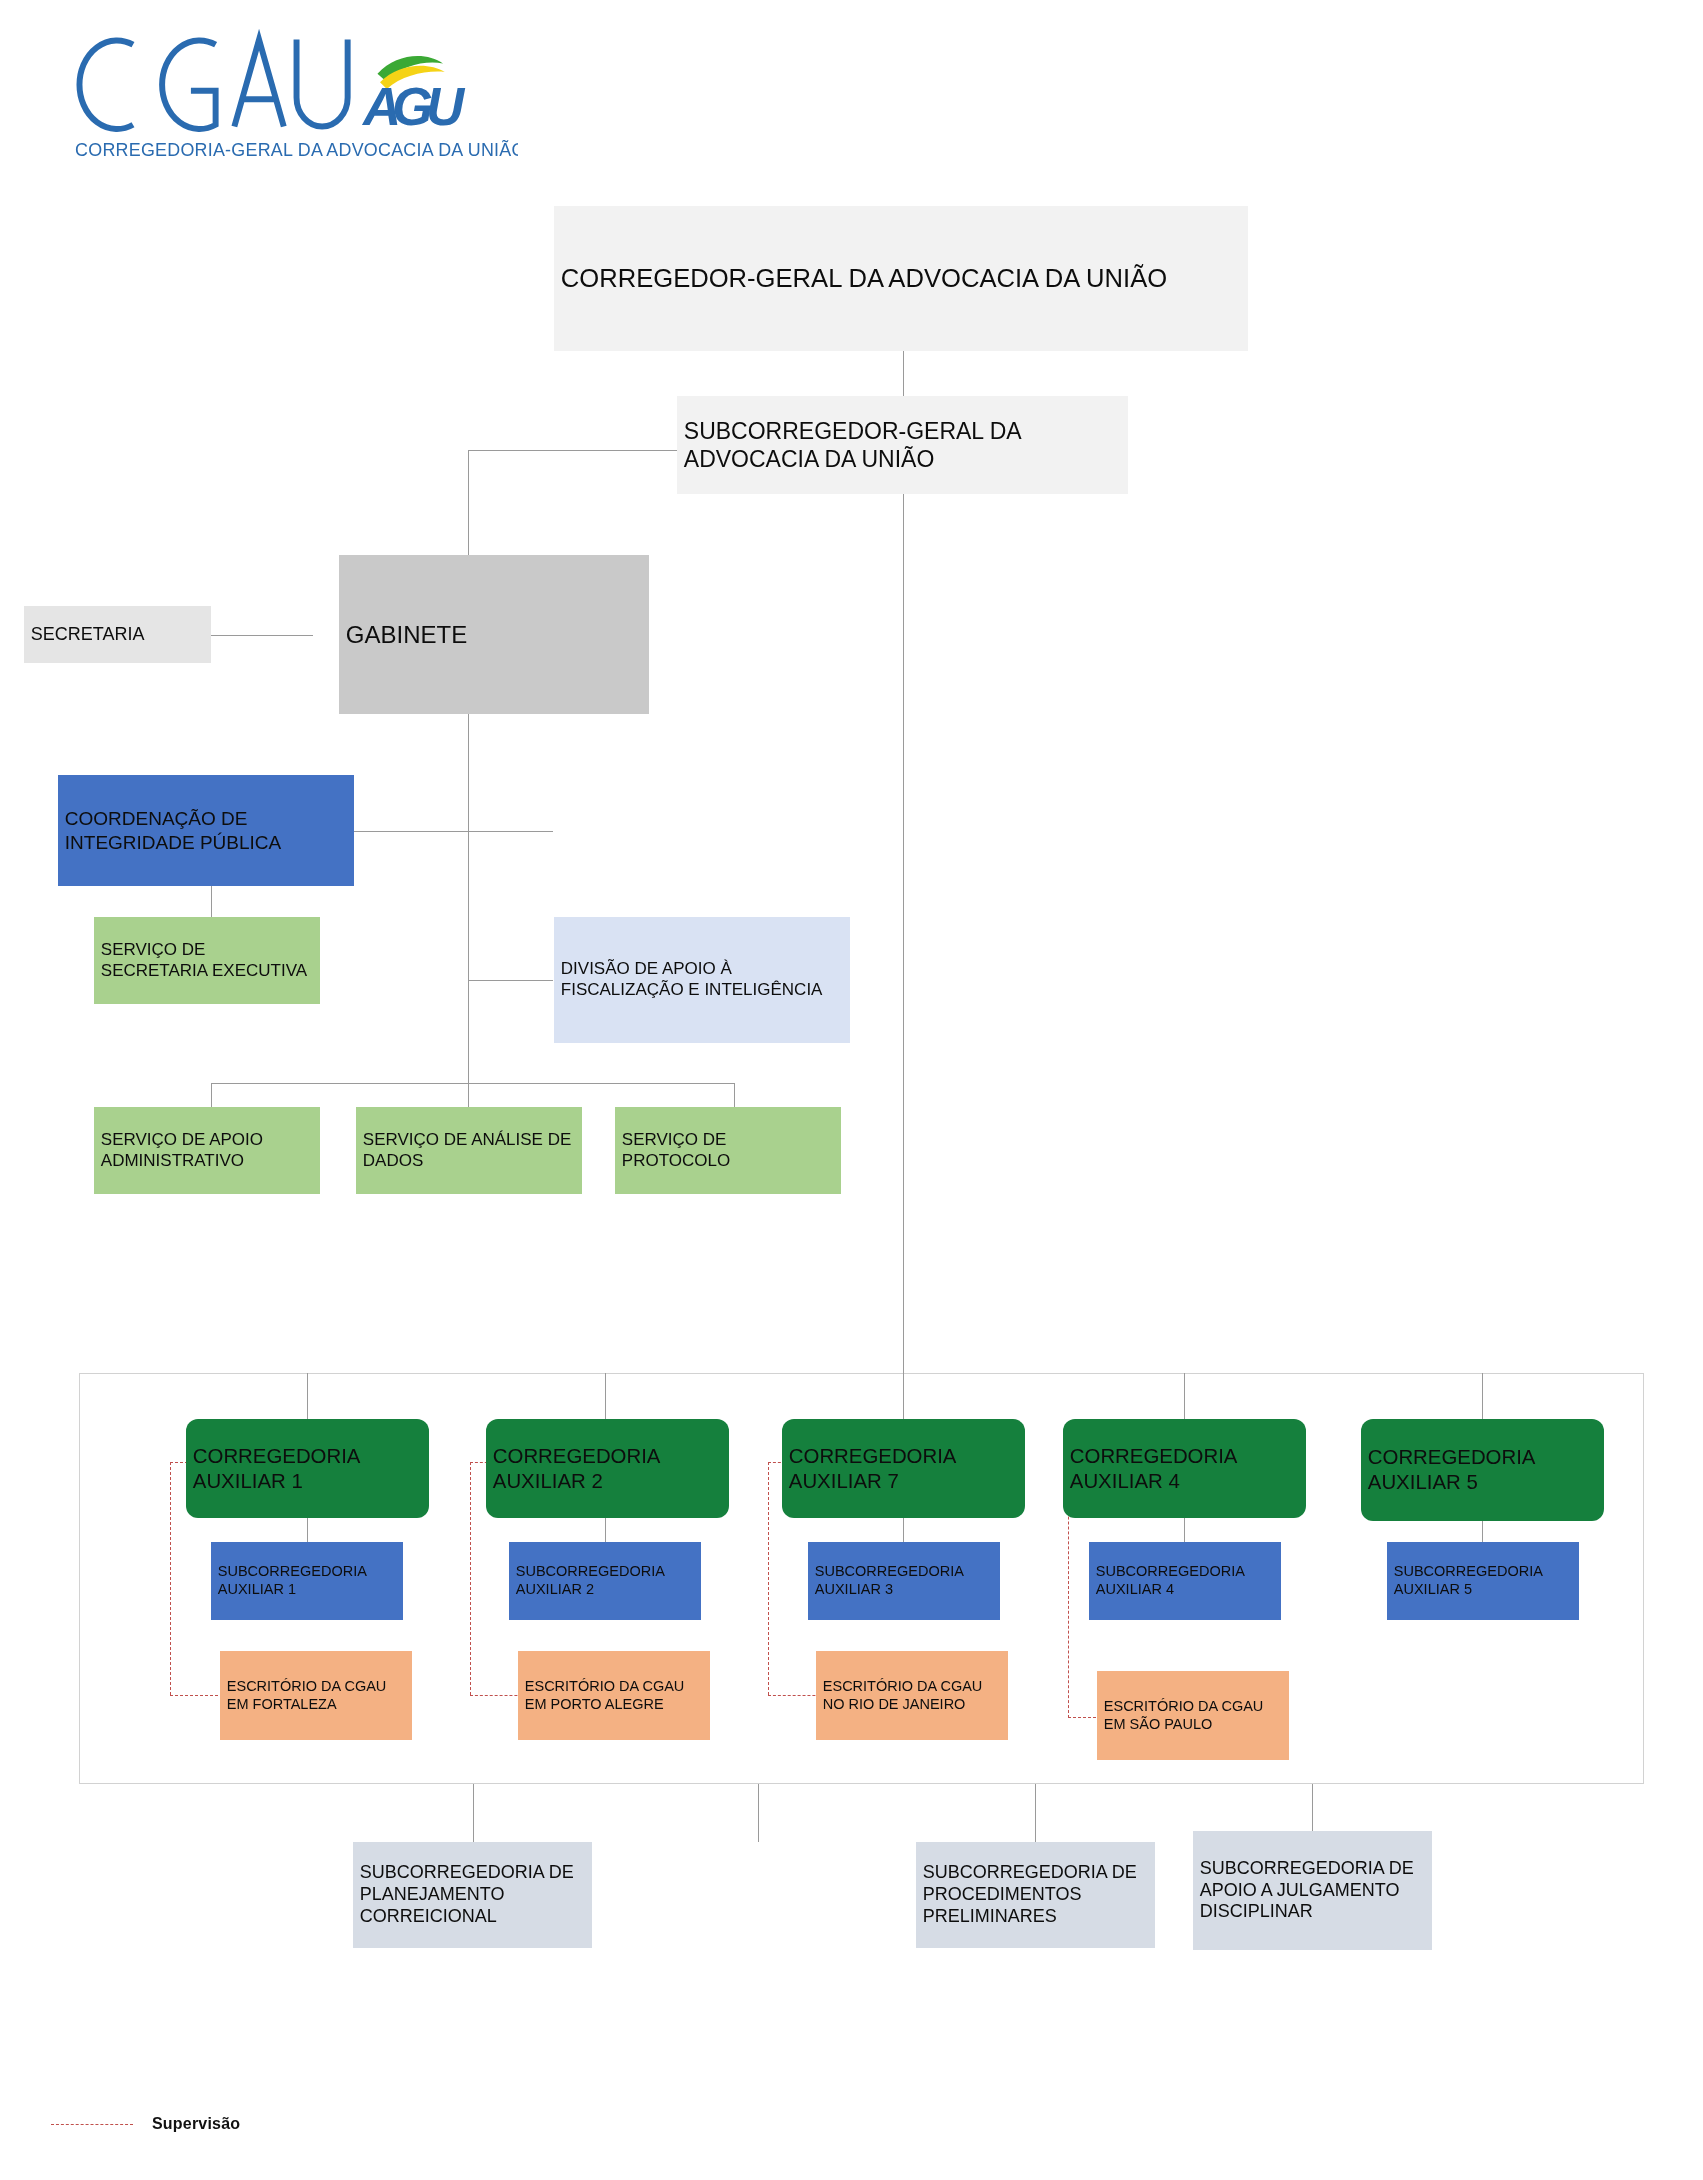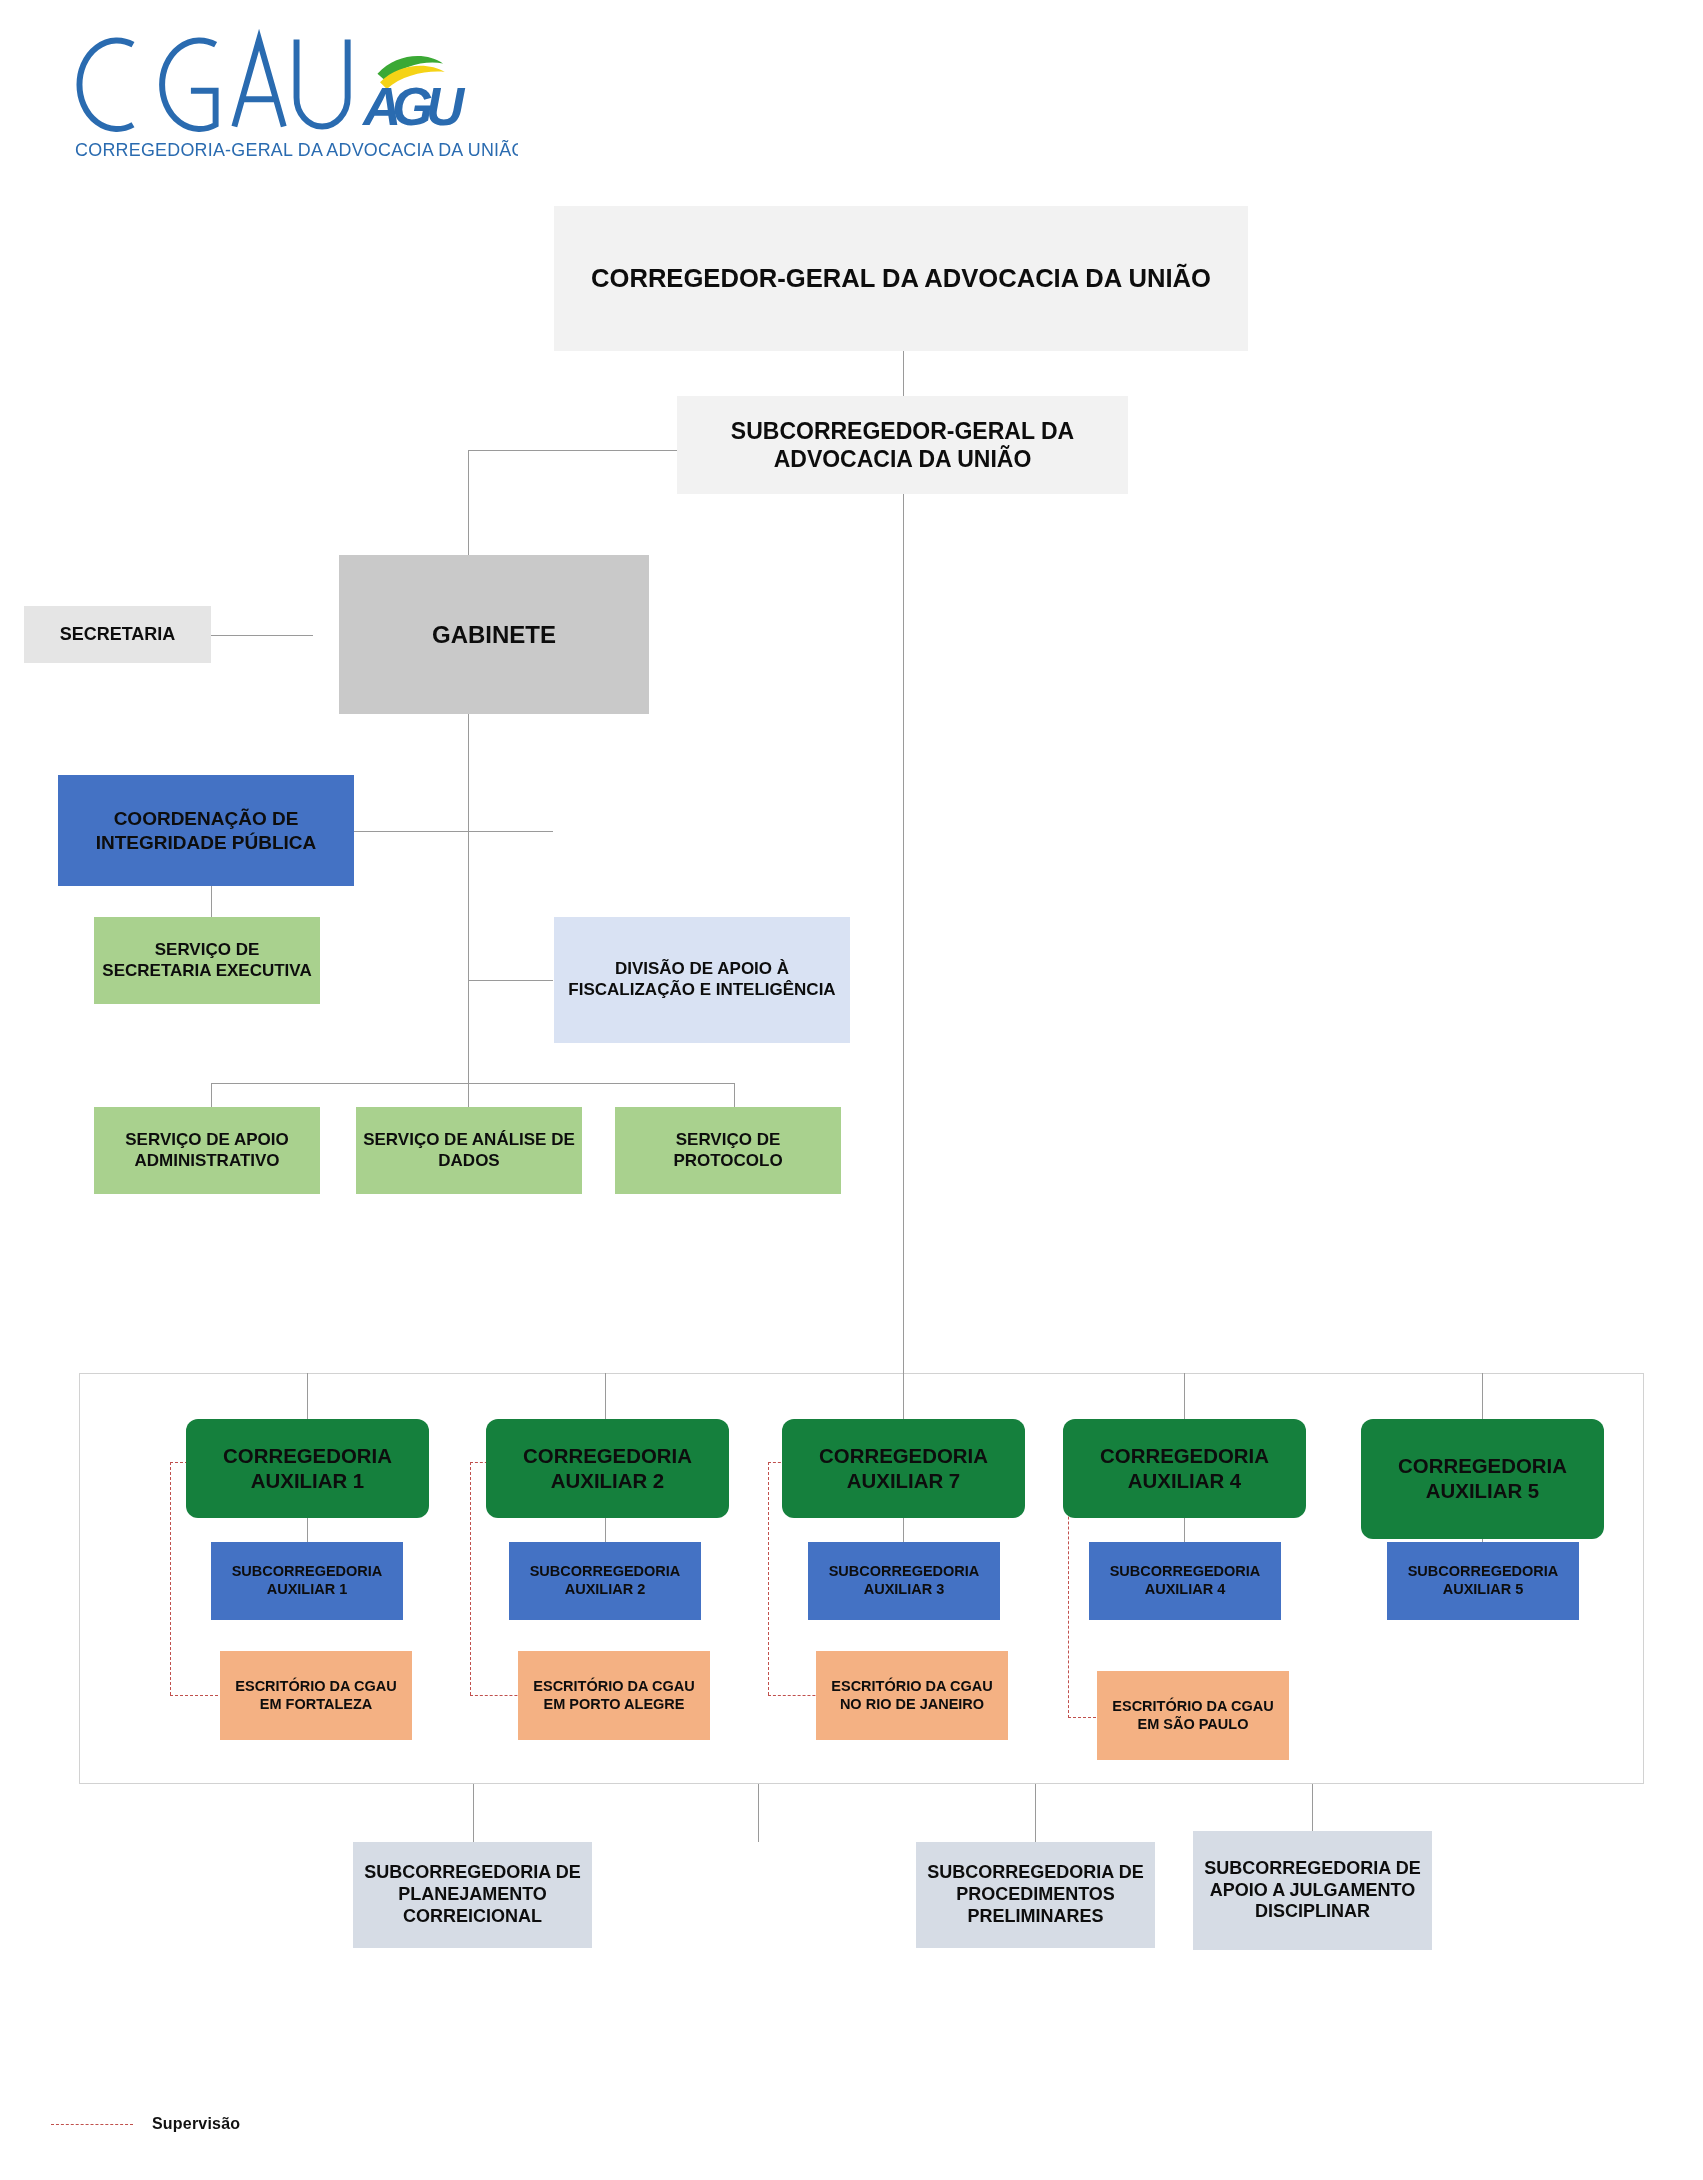--- a/index.html
+++ b/index.html
@@ -29,26 +29,25 @@
   }
   .logo-svg { display: block; }
 
   
   .node {
     position: absolute;
     box-sizing: border-box;
     display: flex;
     align-items: center;
     justify-content: center;
-    text-align: center;
+    text-align: left;
     line-height: 1.22;
     color: #0d0d0d;
     padding: 3.4px 6.8px;
     overflow: hidden;
-    font-weight: bold;
   }
   .node span { display: block; width: 100%; }
 
   .n-gray      { background: #f2f2f2; }
   .n-gabinete  { background: #c9c9c9; margin-left: 26px; }
   .n-secretaria{ background: #e5e5e5; }
   .n-blue      { background: #4472c4; }
   .n-green     { background: #a9d18e; }
   .n-lightblue { background: #d9e2f3; }
   .n-yellow    { background: #15803d; border-radius: 12px; }
@@ -266,21 +265,21 @@
   <div class="node n-yellow" style="left:1063px; top:1419px; width:243px; height:99px; font-size:20.4px;">
     <span>CORREGEDORIA AUXILIAR 4</span>
   </div>
   <div class="node n-blue" style="left:1089px; top:1542px; width:192px; height:78px; font-size:14.5px;">
     <span>SUBCORREGEDORIA AUXILIAR 4</span>
   </div>
   <div class="node n-orange" style="left:1097px; top:1671px; width:192px; height:89px; font-size:14.5px;">
     <span>ESCRITÓRIO DA CGAU EM SÃO PAULO</span>
   </div>
 
-  <div class="node n-yellow" style="left:1361px; top:1419px; width:243px; height:120px; font-size:20.4px;">
+  <div class="node n-yellow" style="left:1361px; top:1419px; width:243px; height:102px; font-size:20.4px;">
     <span>CORREGEDORIA AUXILIAR 5</span>
   </div>
   <div class="node n-blue" style="left:1387px; top:1542px; width:192px; height:78px; font-size:14.5px;">
     <span>SUBCORREGEDORIA AUXILIAR 5</span>
   </div>
 
   <div class="node n-slate" style="left:353px; top:1842px; width:239px; height:106px; font-size:18px;">
     <span>SUBCORREGEDORIA DE PLANEJAMENTO CORREICIONAL</span>
   </div>
   <div class="node n-slate" style="left:916px; top:1842px; width:239px; height:106px; font-size:18px;">

